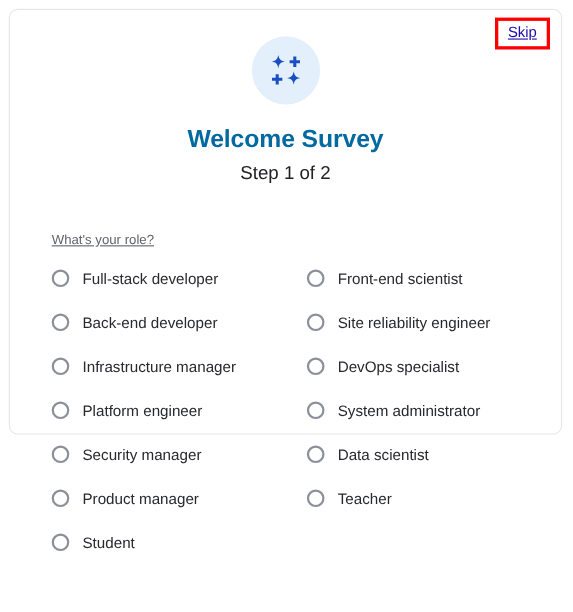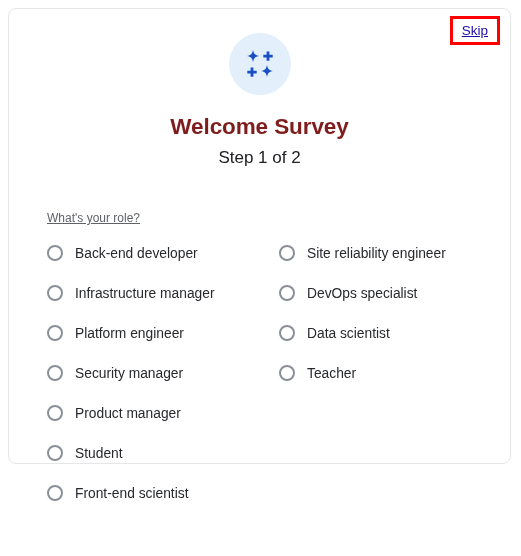--- a/index.html
+++ b/index.html
@@ -12,21 +12,21 @@
     background: #ffffff;
     font-family: "Liberation Sans", sans-serif;
     overflow: hidden;
   }
 
   .survey-card {
     position: absolute;
     left: 8px;
     top: 8px;
     width: 503px;
-    height: 456px;
+    height: 387px;
     box-sizing: border-box;
     background: #ffffff;
     border: 1px solid #e4e6e8;
     border-radius: 8px;
   }
 
   
   .skip-wrap {
     position: absolute;
     right: 10px;
@@ -65,21 +65,21 @@
     position: absolute;
     left: 50%;
     top: 50%;
     transform: translate(-50%, -50%);
     display: block;
   }
   .survey-title {
     margin-top: 19px;
     font-size: 22.5px;
     font-weight: bold;
-    color: #7f1d1d;
+    color: #0369a1;
     letter-spacing: -0.1px;
     line-height: 1.15;
   }
   .survey-step {
     margin-top: 8px;
     font-size: 17px;
     color: #202124;
     line-height: 1.2;
   }
 
@@ -153,20 +153,24 @@
     <div class="survey-title">Welcome Survey</div>
     <div class="survey-step">Step 1 of 2</div>
   </div>
 
   <div class="question-label">What's your role?</div>
 
   <div class="options-grid">
 
     <div class="option-row">
       <span class="radio-circle"></span>
+      <span class="option-label">Full-stack developer</span>
+    </div>
+    <div class="option-row">
+      <span class="radio-circle"></span>
       <span class="option-label">Back-end developer</span>
     </div>
     <div class="option-row">
       <span class="radio-circle"></span>
       <span class="option-label">Infrastructure manager</span>
     </div>
     <div class="option-row">
       <span class="radio-circle"></span>
       <span class="option-label">Platform engineer</span>
     </div>
@@ -187,20 +191,24 @@
       <span class="radio-circle"></span>
       <span class="option-label">Front-end scientist</span>
     </div>
     <div class="option-row">
       <span class="radio-circle"></span>
       <span class="option-label">Site reliability engineer</span>
     </div>
     <div class="option-row">
       <span class="radio-circle"></span>
       <span class="option-label">DevOps specialist</span>
+    </div>
+    <div class="option-row">
+      <span class="radio-circle"></span>
+      <span class="option-label">System administrator</span>
     </div>
     <div class="option-row">
       <span class="radio-circle"></span>
       <span class="option-label">Data scientist</span>
     </div>
     <div class="option-row">
       <span class="radio-circle"></span>
       <span class="option-label">Teacher</span>
     </div>
 

